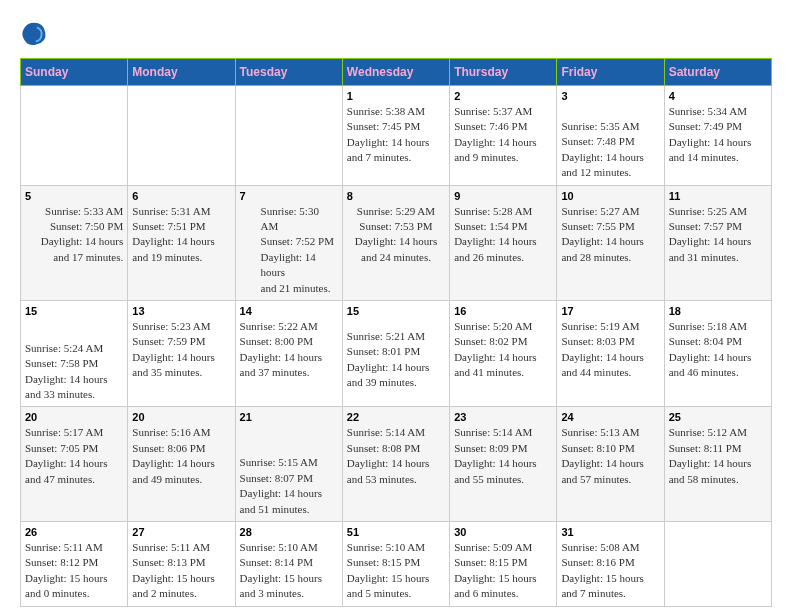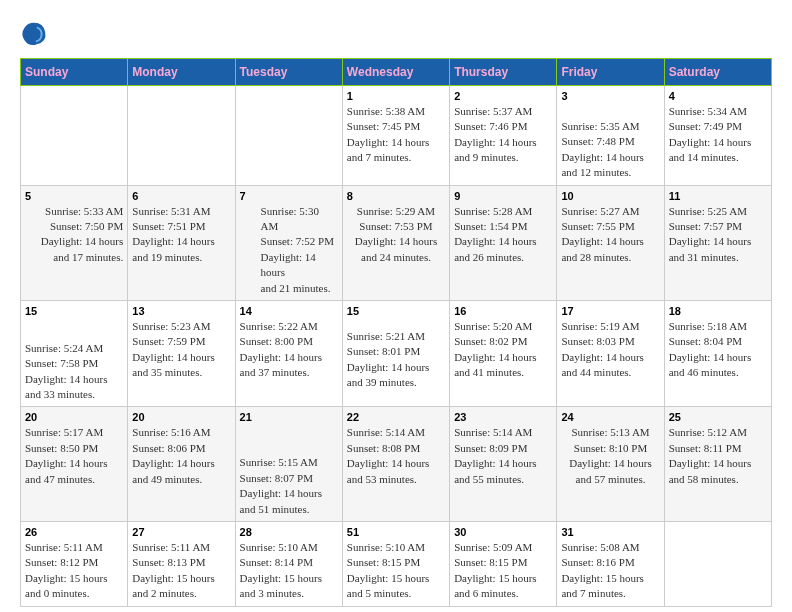--- a/index.html
+++ b/index.html
@@ -249,21 +249,21 @@
           <div class="day-info" style="white-space: pre-line;">Sunrise: 5:18 AM
 Sunset: 8:04 PM
 Daylight: 14 hours
 and 46 minutes.</div>
         </td>
       </tr>
       <tr>
         <td>
           <span class="day-num">20</span>
           <div class="day-info" style="white-space: pre-line;">Sunrise: 5:17 AM
-Sunset: 8:50 PM
+Sunset: 7:05 PM
 Daylight: 14 hours
 and 47 minutes.</div>
         </td>
         <td>
           <span class="day-num">20</span>
           <div class="day-info" style="white-space: pre-line;">Sunrise: 5:16 AM
 Sunset: 8:06 PM
 Daylight: 14 hours
 and 49 minutes.</div>
         </td>
@@ -283,21 +283,21 @@
         </td>
         <td>
           <span class="day-num">23</span>
           <div class="day-info" style="white-space: pre-line;">Sunrise: 5:14 AM
 Sunset: 8:09 PM
 Daylight: 14 hours
 and 55 minutes.</div>
         </td>
         <td>
           <span class="day-num">24</span>
-          <div class="day-info" style="white-space: pre-line; text-align: center;">Sunrise: 5:13 AM
+          <div class="day-info" style="white-space: pre-line;">Sunrise: 5:13 AM
 Sunset: 8:10 PM
 Daylight: 14 hours
 and 57 minutes.</div>
         </td>
         <td>
           <span class="day-num">25</span>
           <div class="day-info" style="white-space: pre-line;">Sunrise: 5:12 AM
 Sunset: 8:11 PM
 Daylight: 14 hours
 and 58 minutes.</div>

